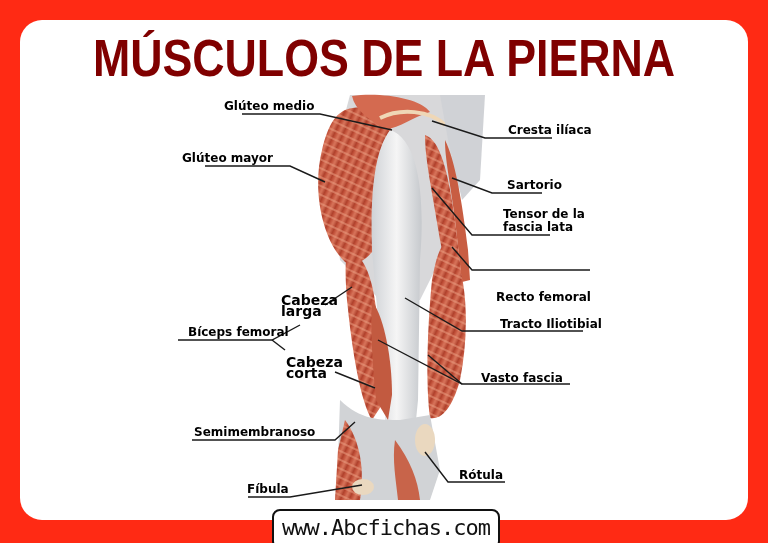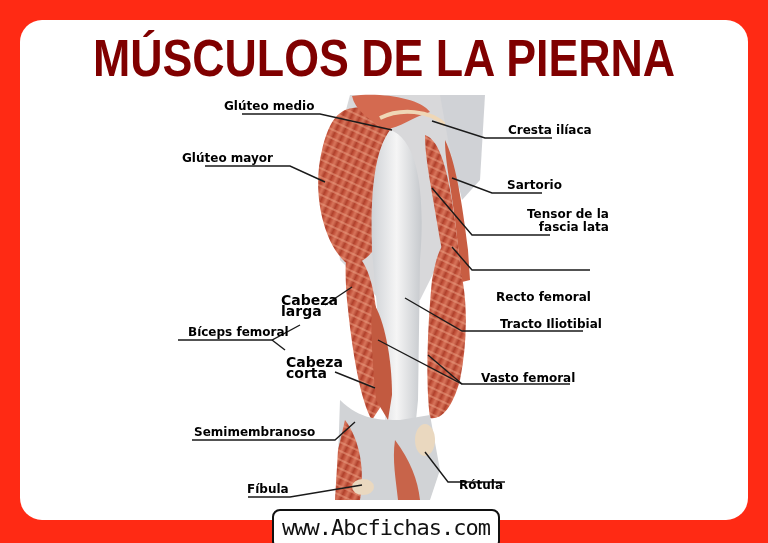--- a/index.html
+++ b/index.html
@@ -112,22 +112,22 @@
 <div class="label" style="left:188px;top:326px;">Bíceps femoral</div>
 <div class="label small" style="left:286px;top:357px;width:46px;">
   <div>Cabeza</div>
   <div>corta</div>
 </div>
 <div class="label" style="left:194px;top:426px;">Semimembranoso</div>
 <div class="label" style="left:247px;top:483px;">Fíbula</div>
 
 <div class="label" style="left:508px;top:124px;">Cresta ilíaca</div>
 <div class="label" style="left:507px;top:179px;">Sartorio</div>
-<div class="label" style="left:527px;top:208px;text-align:right;">
+<div class="label" style="left:503px;top:208px;text-align:left;">
   <div>Tensor de la</div>
   <div>fascia lata</div>
 </div>
 <div class="label" style="left:496px;top:257px;margin-top:34px;">Recto femoral</div>
 <div class="label" style="left:482px;top:318px;margin-left:18px;">Tracto Iliotibial</div>
-<div class="label" style="left:481px;top:372px;">Vasto femoral</div>
-<div class="label" style="left:459px;top:469px;margin-top:10px;">Rótula</div>
+<div class="label" style="left:481px;top:372px;">Vasto fascia</div>
+<div class="label" style="left:459px;top:469px;">Rótula</div>
 
 <div class="site">www.Abcfichas.com</div>
 
 </body></html>

